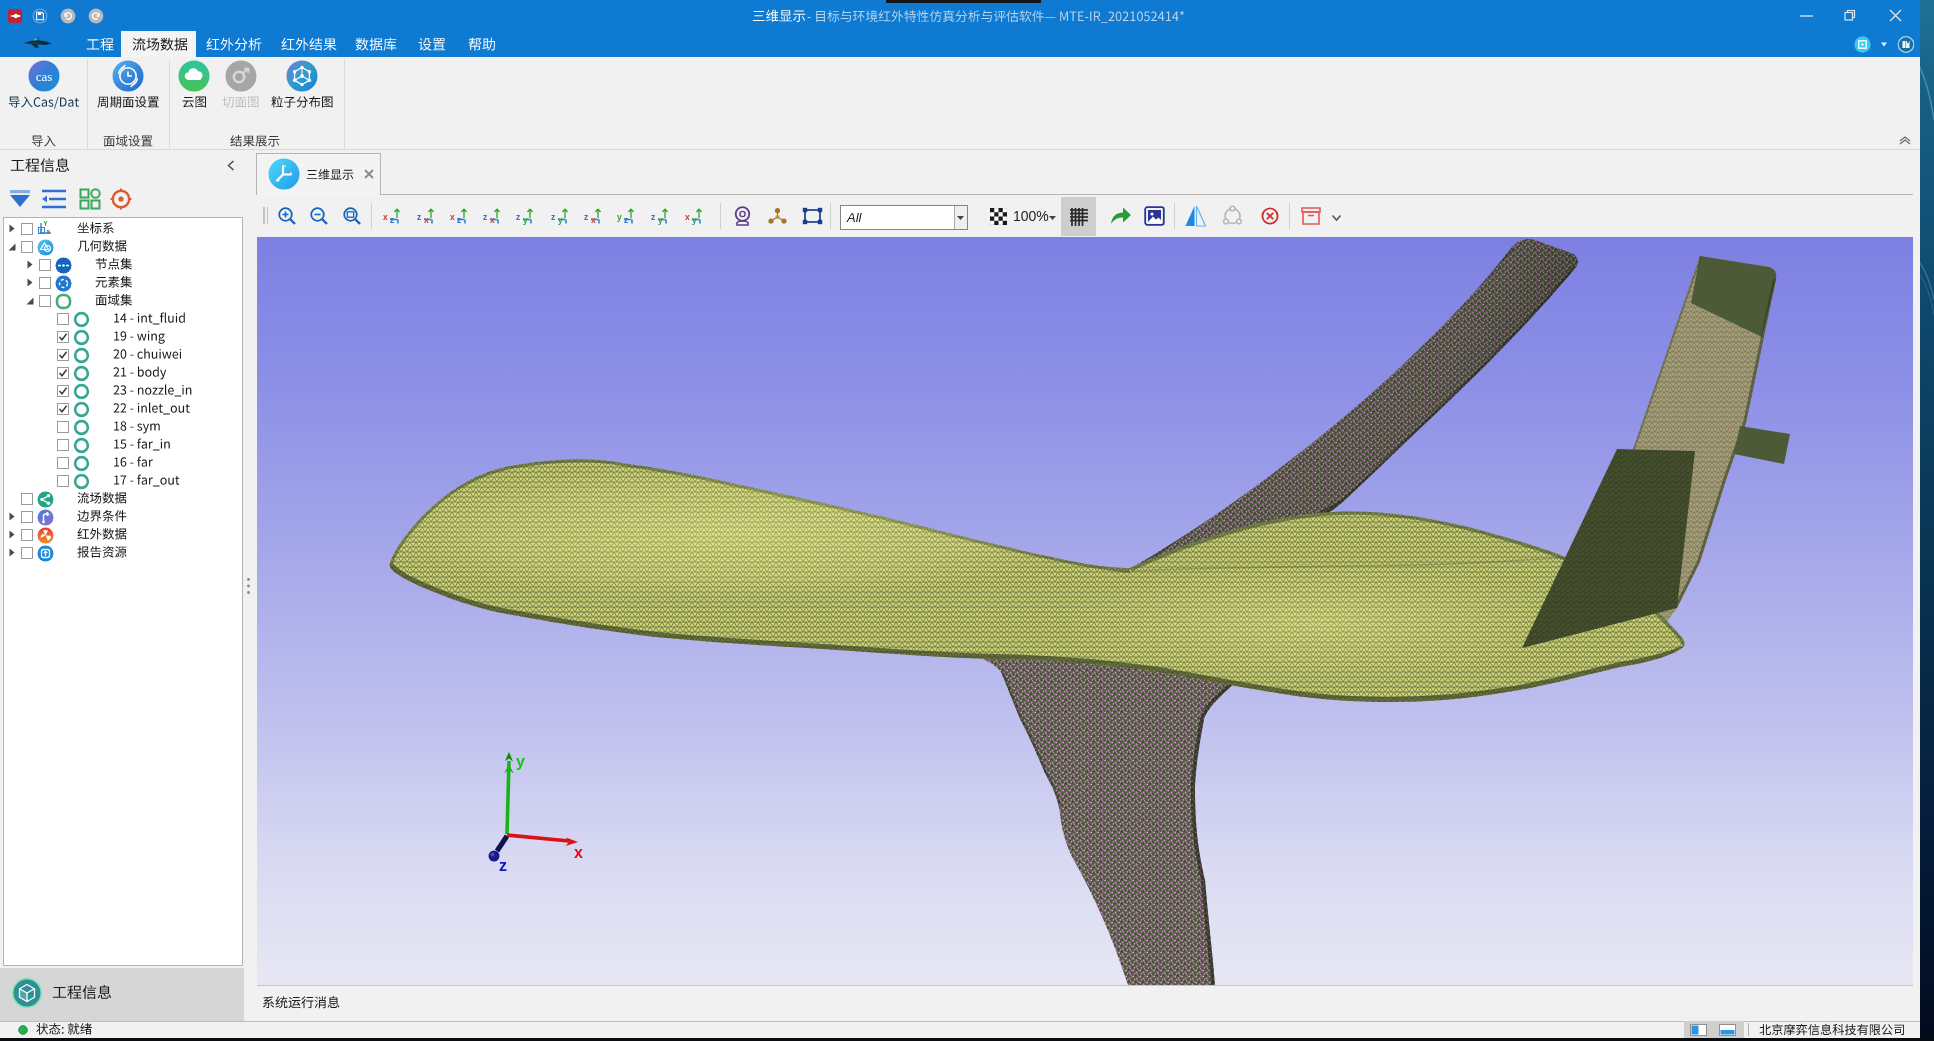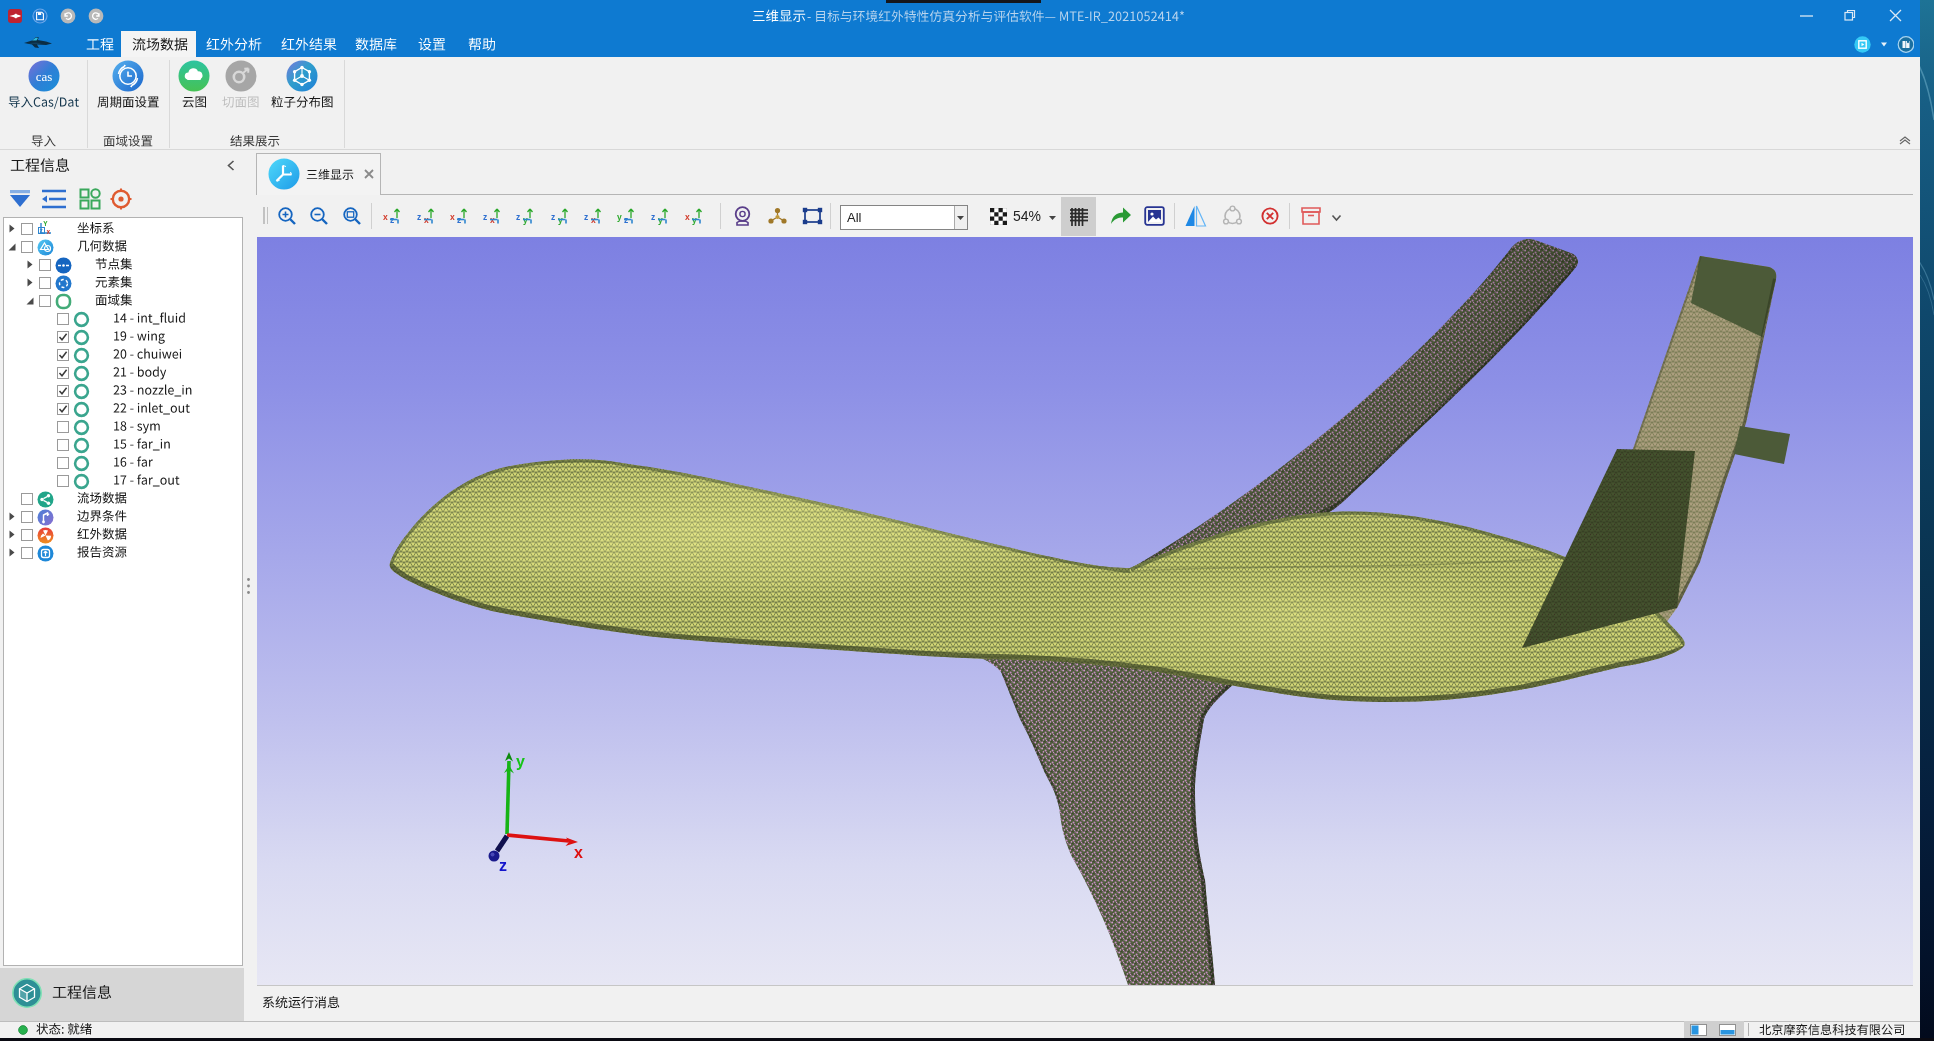--- a/index.html
+++ b/index.html
@@ -562,33 +562,33 @@
     <rect x="15.8" y="0.8" width="4.4" height="4.4" fill="#1a3c8c"></rect>
     <rect x="0.8" y="12.8" width="4.4" height="4.4" fill="#1a3c8c"></rect>
     <rect x="15.8" y="12.8" width="4.4" height="4.4" fill="#1a3c8c"></rect>
   </svg>
 <div style="position:absolute;left:830px;top:203px;width:1px;height:26px;background:#d0d0d0;"></div>
 <div style="position:absolute;left:840px;top:205px;width:128px;height:25px;background:#fff;border:1px solid #848484;"></div>
 <div style="position:absolute;left:954px;top:206px;width:13px;height:23px;background:#efefef;border-left:1px solid #aaa;"></div>
 <svg class="abs" style="left:956px;top:215px" width="9" height="6" viewBox="0 0 9 6">
     <path d="M1,1 L4.5,5 L8,1 Z" fill="#444"></path>
   </svg>
-<div style="position:absolute;left:847px;top:210px;width:30px;height:16px;font-size:13px;color:#222;font-family:'Liberation Sans',sans-serif;">All</div>
+<div style="position:absolute;left:847px;top:210px;width:30px;height:16px;font-size:13px;color:#222;font-family:'Liberation Sans',sans-serif;font-style:italic;">All</div>
 <svg class="abs" style="left:990px;top:208px" width="17" height="17" viewBox="0 0 17 17">
     <rect width="17" height="17" fill="#fff" stroke="#999" stroke-width="0.5"></rect>
     <rect x="0.0" y="0.0" width="4.25" height="4.25" fill="#1a1a1a"></rect>
     <rect x="0.0" y="8.5" width="4.25" height="4.25" fill="#1a1a1a"></rect>
     <rect x="4.25" y="4.25" width="4.25" height="4.25" fill="#1a1a1a"></rect>
     <rect x="4.25" y="12.75" width="4.25" height="4.25" fill="#1a1a1a"></rect>
     <rect x="8.5" y="0.0" width="4.25" height="4.25" fill="#1a1a1a"></rect>
     <rect x="8.5" y="8.5" width="4.25" height="4.25" fill="#1a1a1a"></rect>
     <rect x="12.75" y="4.25" width="4.25" height="4.25" fill="#1a1a1a"></rect>
     <rect x="12.75" y="12.75" width="4.25" height="4.25" fill="#1a1a1a"></rect>
   </svg>
-<div style="position:absolute;left:1013px;top:208px;width:42px;height:18px;font-size:14px;color:#222;font-family:'Liberation Sans',sans-serif;">54%</div>
+<div style="position:absolute;left:1013px;top:208px;width:42px;height:18px;font-size:14px;color:#222;font-family:'Liberation Sans',sans-serif;">100%</div>
 <svg class="abs" style="left:1048px;top:215px" width="9" height="6" viewBox="0 0 9 6">
     <path d="M1,1 L4.5,5 L8,1 Z" fill="#444"></path>
   </svg>
 <div style="position:absolute;left:1061px;top:197px;width:35px;height:39px;background:#cecece;"></div>
 <svg class="abs" style="left:1070px;top:208px" width="18" height="18" viewBox="0 0 18 18">
     <path d="M2.0,0 V18" stroke="#2a2a2a" stroke-width="1.7"></path>
     <path d="M5.5,0 V18" stroke="#2a2a2a" stroke-width="1.7"></path>
     <path d="M9.0,0 V18" stroke="#2a2a2a" stroke-width="1.7"></path>
     <path d="M12.5,0 V18" stroke="#2a2a2a" stroke-width="1.7"></path>
     <path d="M0,2.0 H18" stroke="#2a2a2a" stroke-width="1.7"></path>

